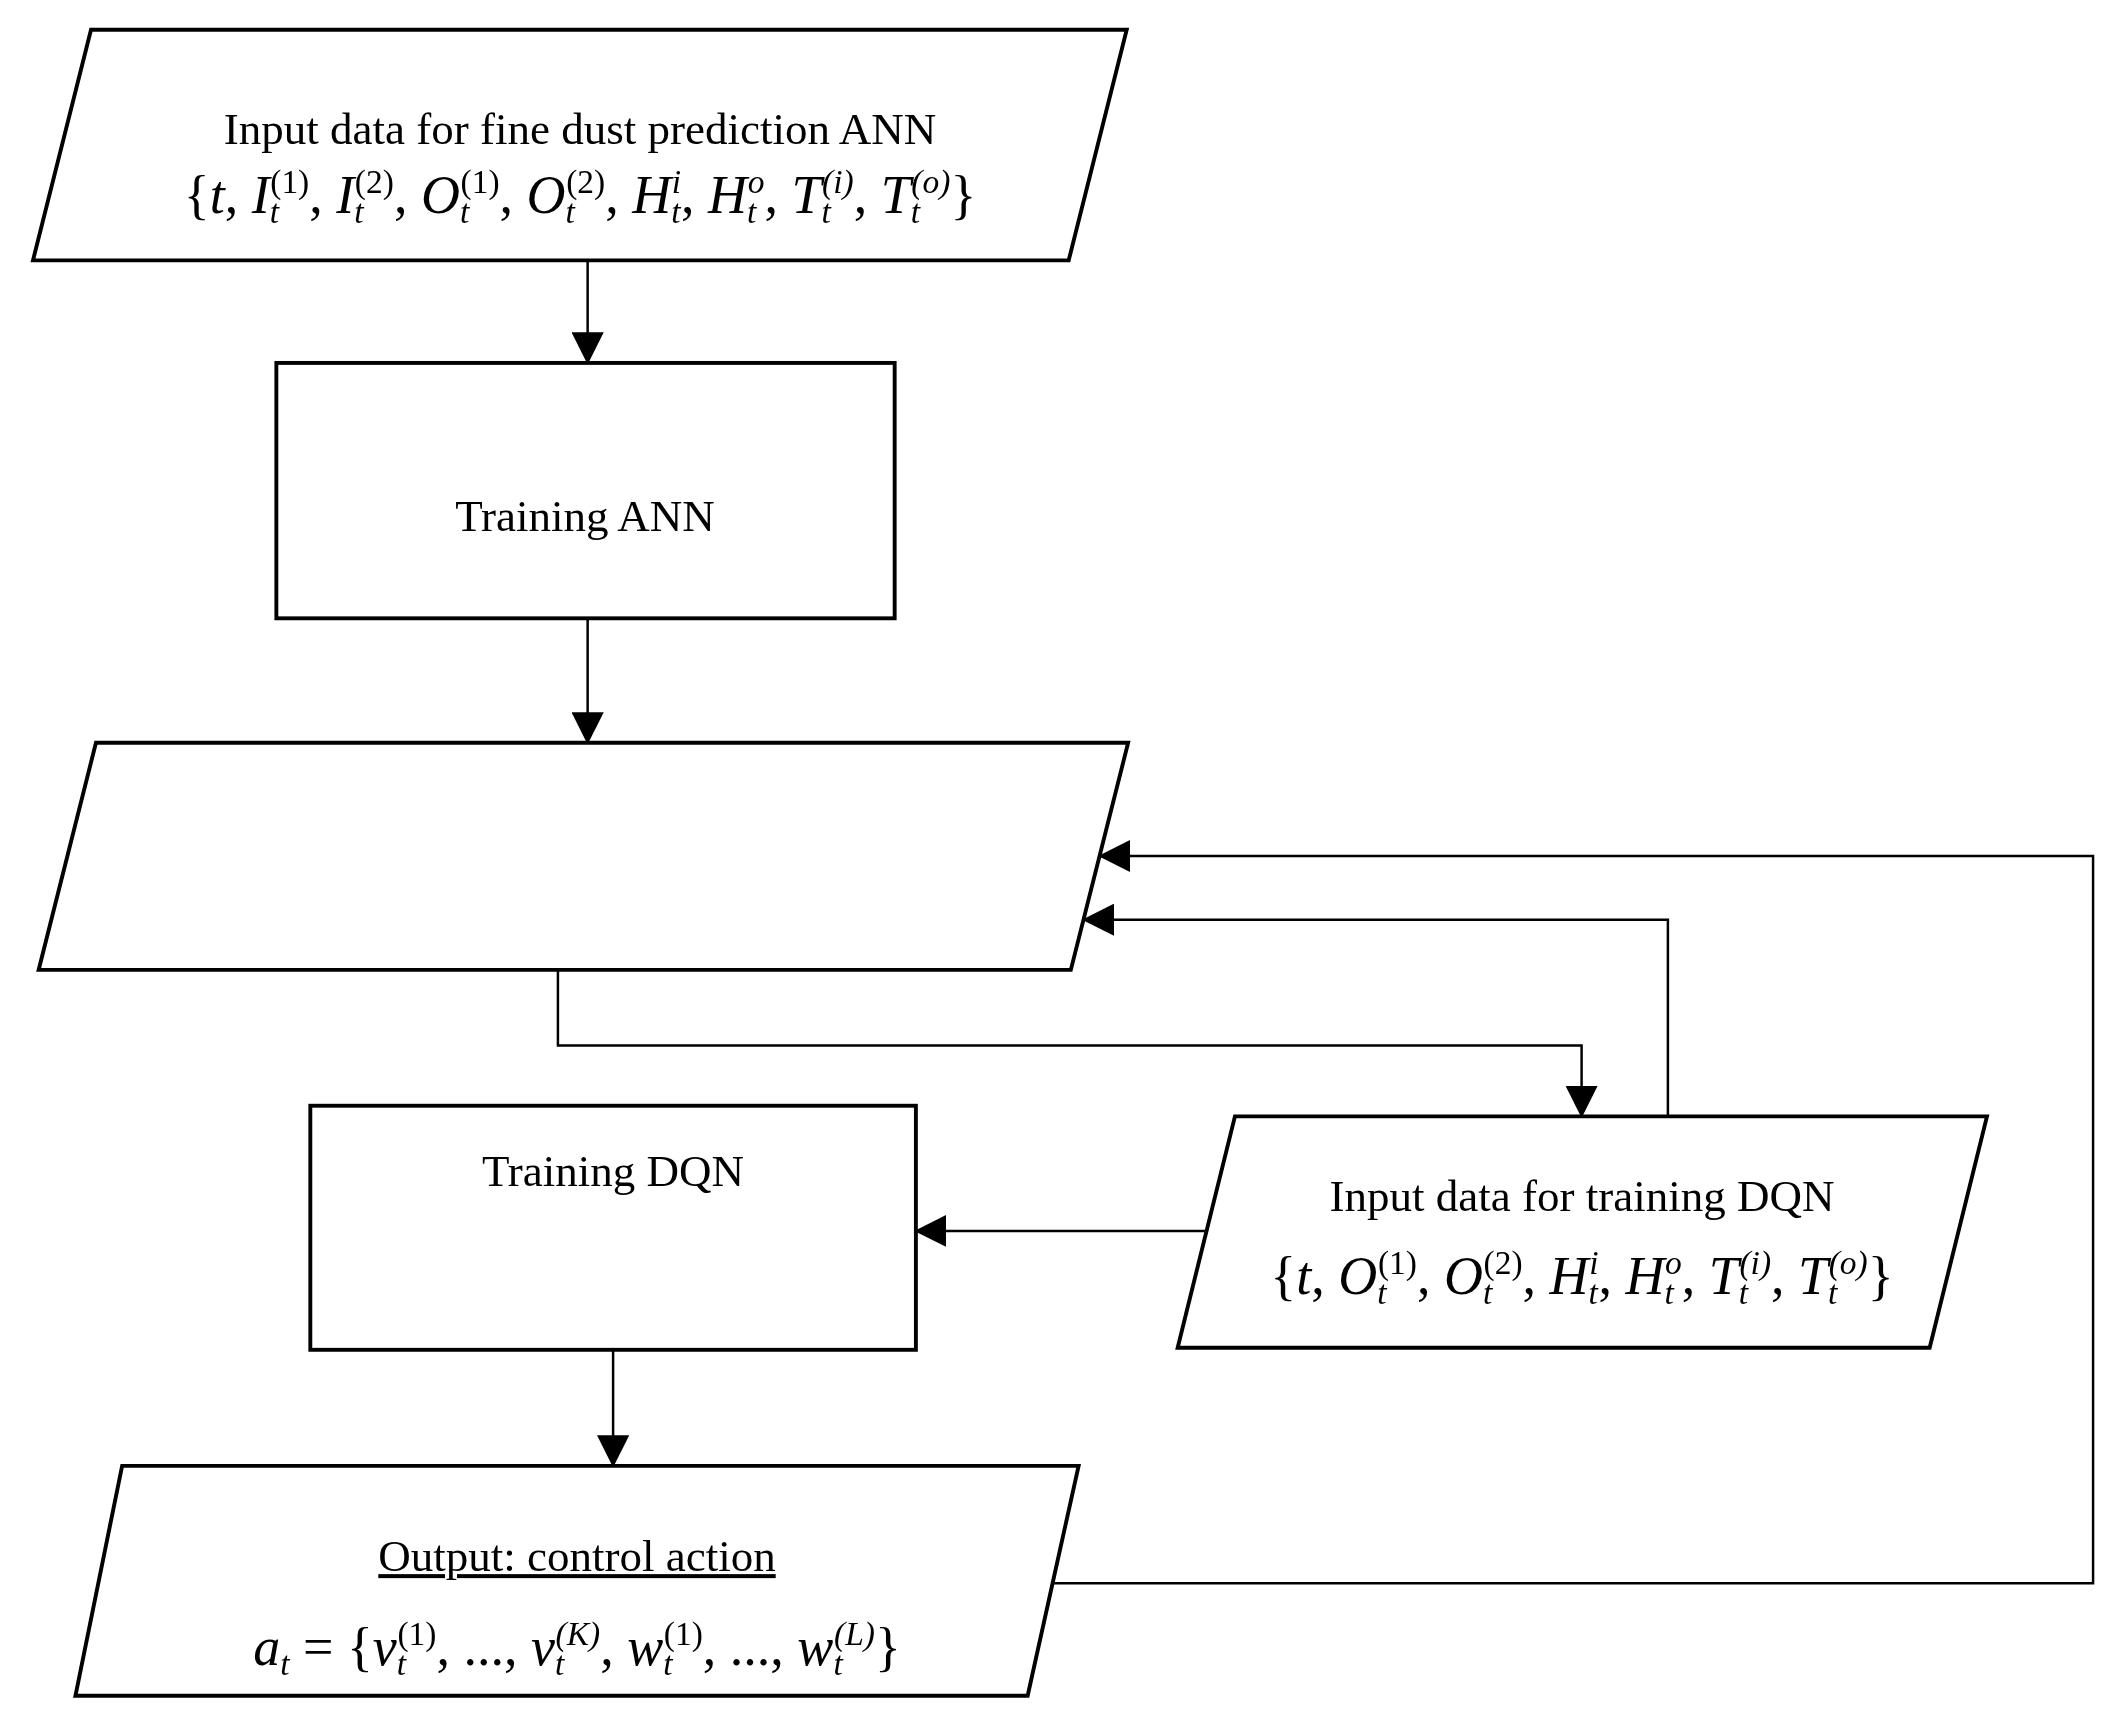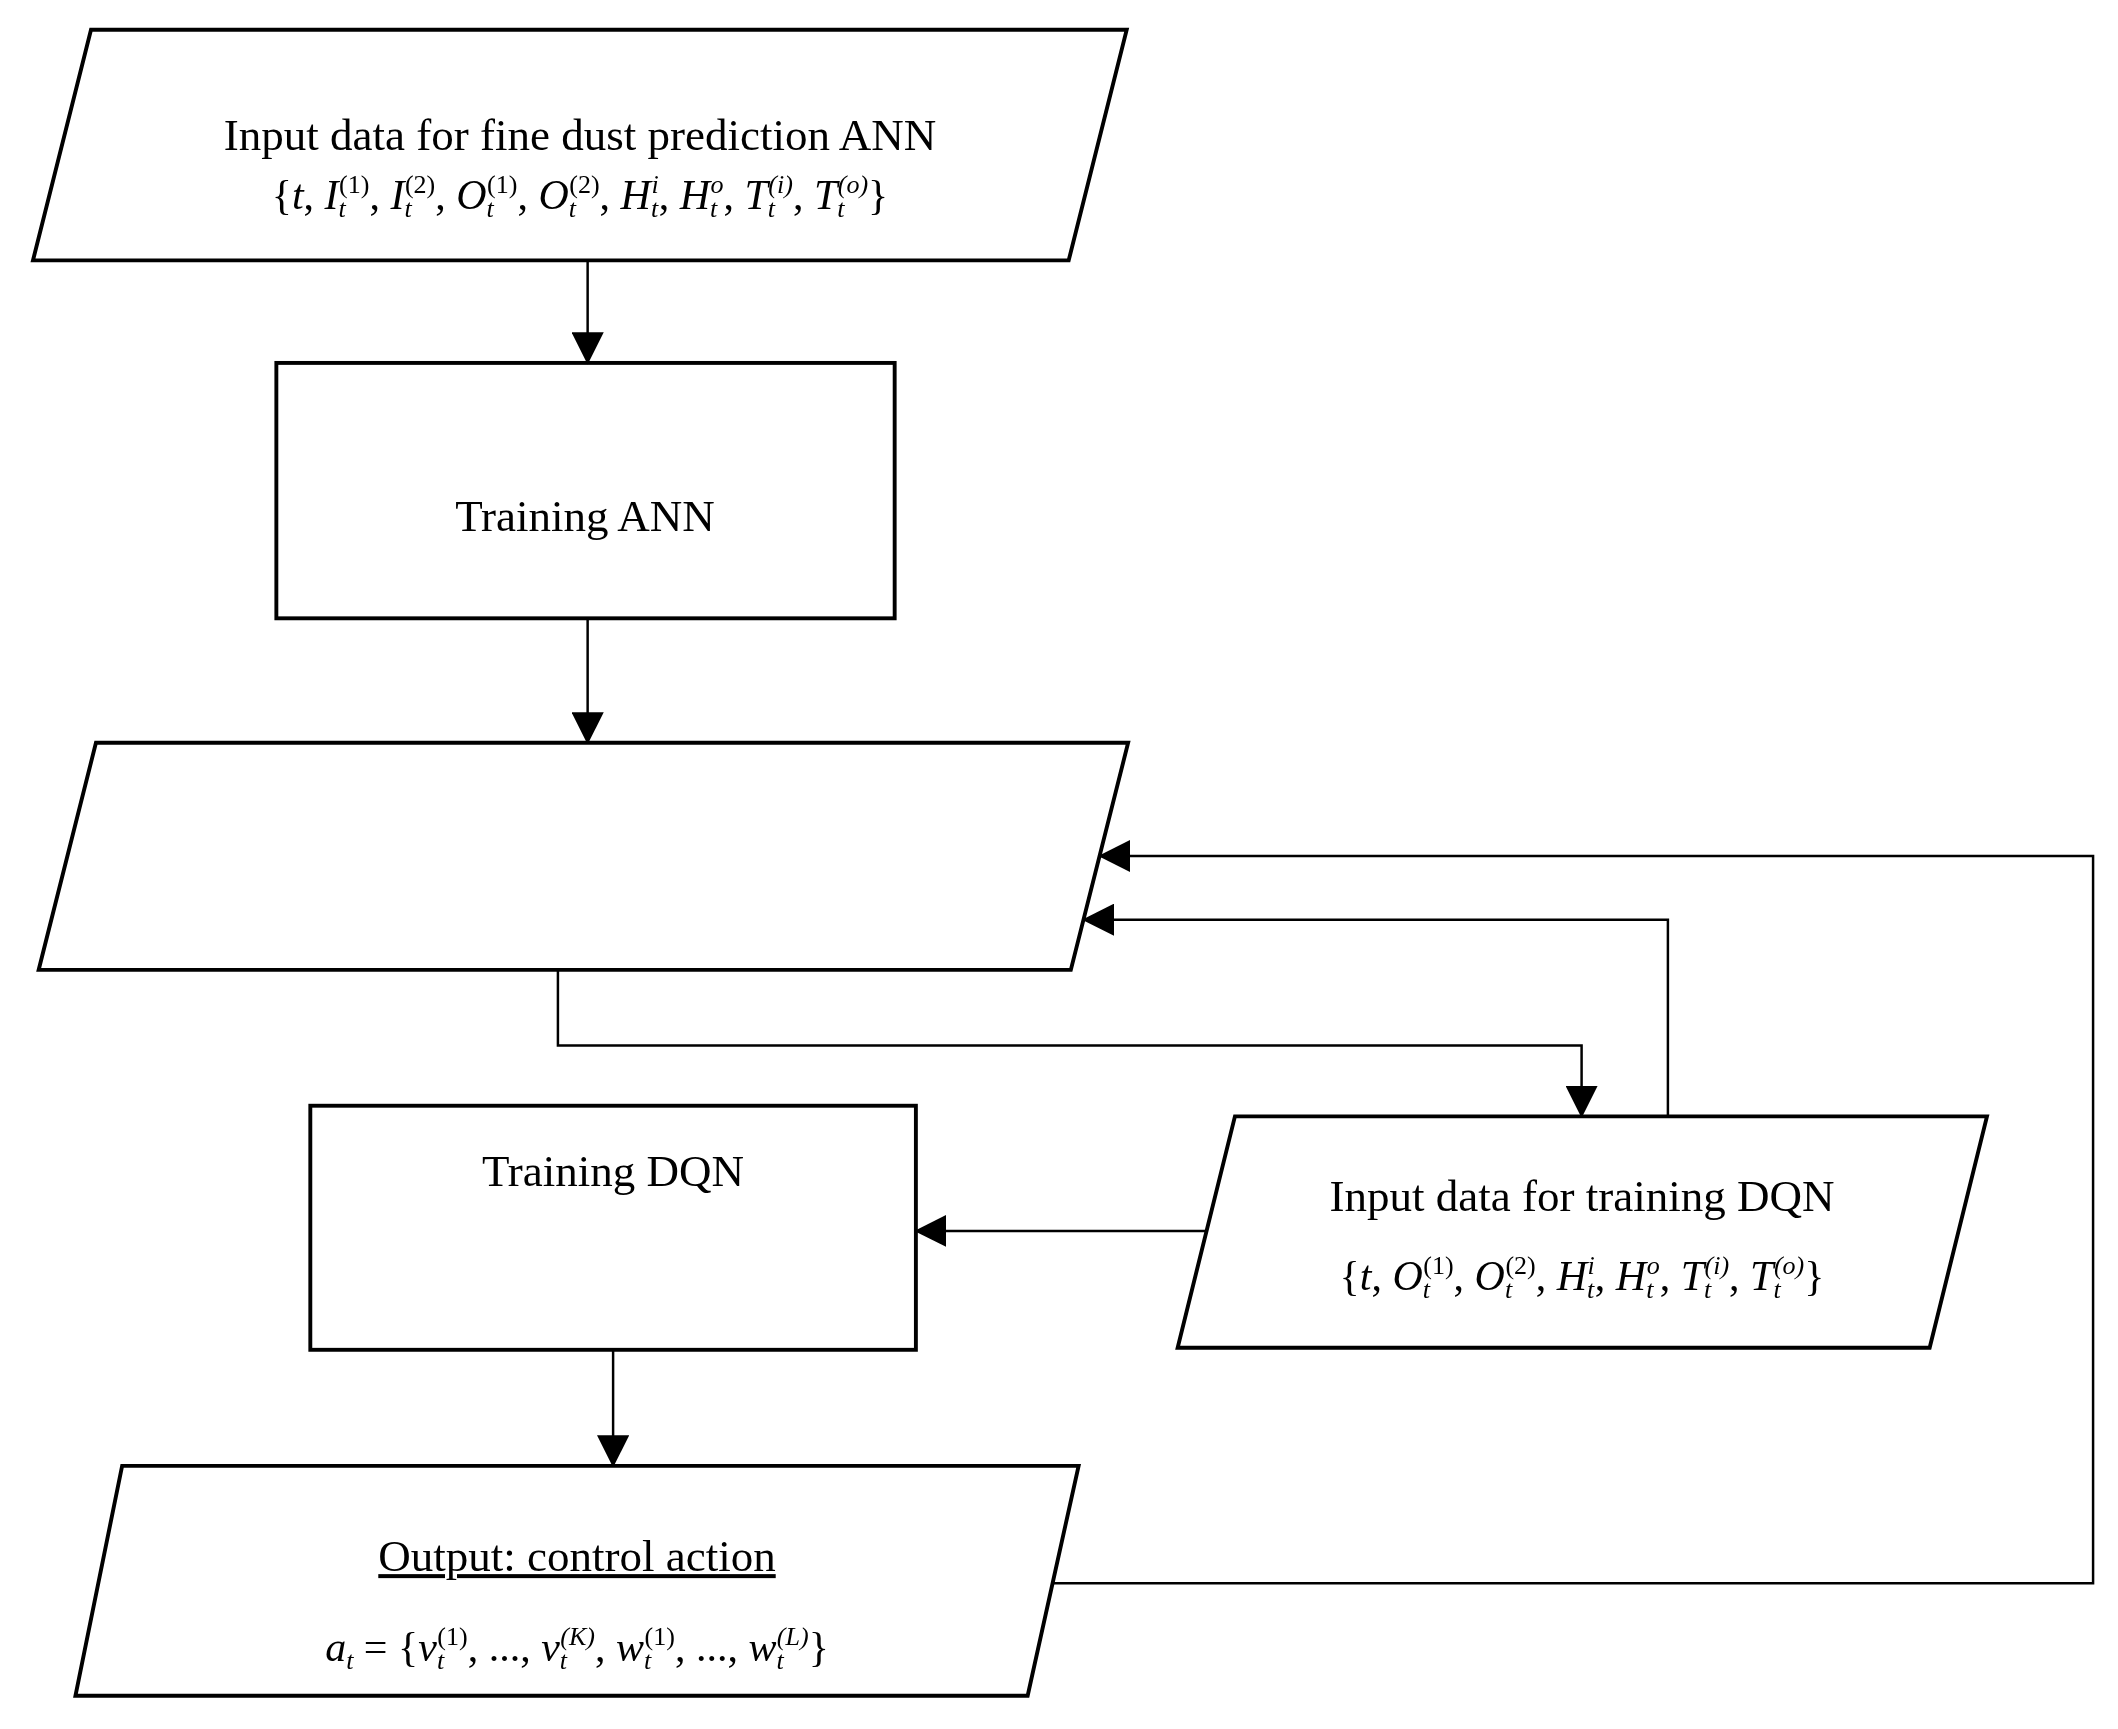--- a/index.html
+++ b/index.html
@@ -9,21 +9,21 @@
     background:var(--paper); overflow:hidden;
     font-family:"Liberation Serif","DejaVu Serif",serif; color:var(--ink);
   }
   #diagram-svg { position:absolute; left:0; top:0; display:block; }
   .shape { fill:var(--paper); stroke:var(--ink); stroke-width:5.5px; }
   .edge  { fill:none; stroke:var(--ink); stroke-width:3.5px; }
   .label {
     position:absolute; transform:translate(-50%,-50%);
     white-space:nowrap; font-size:45px; line-height:1.15; color:var(--ink);
   }
-  .fml { font-size:42px; }
+  .fml { font-size:54px; }
   .fml .sub, .fml .sup { font-size:0.62em; }
   .fml .sub { vertical-align:-0.3em; }
   .fml .sup { vertical-align:0.6em; }
   .fml .sub + .sup { margin-left:-0.26em; }
   .it { font-style:italic; }
 </style>
 </head>
 <body>
 
 <div id="canvas">
@@ -44,21 +44,21 @@
 
     <path class="edge" d="M830,368 V513" marker-end="url(#arrow)"></path>
     <path class="edge" d="M830,874 V1050" marker-end="url(#arrow)"></path>
     <path class="edge" d="M788,1371 V1478 H2235 V1578" marker-end="url(#arrow)"></path>
     <path class="edge" d="M1705,1740 H1294" marker-end="url(#arrow)"></path>
     <path class="edge" d="M866,1908 V2072" marker-end="url(#arrow)"></path>
     <path class="edge" d="M2357,1578 V1300 H1531" marker-end="url(#arrow)"></path>
     <path class="edge" d="M1487,2238 H2958 V1210 H1554" marker-end="url(#arrow)"></path>
   </svg>
 
-  <div class="label" style="left:580px; top:136px;">Input data for fine dust prediction ANN</div>
+  <div class="label" style="left:580px; top:130px;">Input data for fine dust prediction ANN</div>
   <div class="label fml" style="left:580px; top:197px;"><span>{</span><span class="it">t</span><span>, </span><span class="it">I</span><span class="sub it">t</span><span class="sup">(1)</span><span>, </span><span class="it">I</span><span class="sub it">t</span><span class="sup">(2)</span><span>, </span><span class="it">O</span><span class="sub it">t</span><span class="sup">(1)</span><span>, </span><span class="it">O</span><span class="sub it">t</span><span class="sup">(2)</span><span>, </span><span class="it">H</span><span class="sub it">t</span><span class="sup it">i</span><span>, </span><span class="it">H</span><span class="sub it">t</span><span class="sup it">o</span><span>, </span><span class="it">T</span><span class="sub it">t</span><span class="sup it">(i)</span><span>, </span><span class="it">T</span><span class="sub it">t</span><span class="sup it">(o)</span><span>}</span></div>
 
   <div class="label" style="left:585px; top:517px;">Training ANN</div>
 
 
   <div class="label" style="left:613px; top:1172px;">Training DQN</div>
 
   <div class="label" style="left:1582px; top:1197px;">Input data for training DQN</div>
   <div class="label fml" style="left:1582px; top:1278px;"><span>{</span><span class="it">t</span><span>, </span><span class="it">O</span><span class="sub it">t</span><span class="sup">(1)</span><span>, </span><span class="it">O</span><span class="sub it">t</span><span class="sup">(2)</span><span>, </span><span class="it">H</span><span class="sub it">t</span><span class="sup it">i</span><span>, </span><span class="it">H</span><span class="sub it">t</span><span class="sup it">o</span><span>, </span><span class="it">T</span><span class="sub it">t</span><span class="sup it">(i)</span><span>, </span><span class="it">T</span><span class="sub it">t</span><span class="sup it">(o)</span><span>}</span></div>
 

